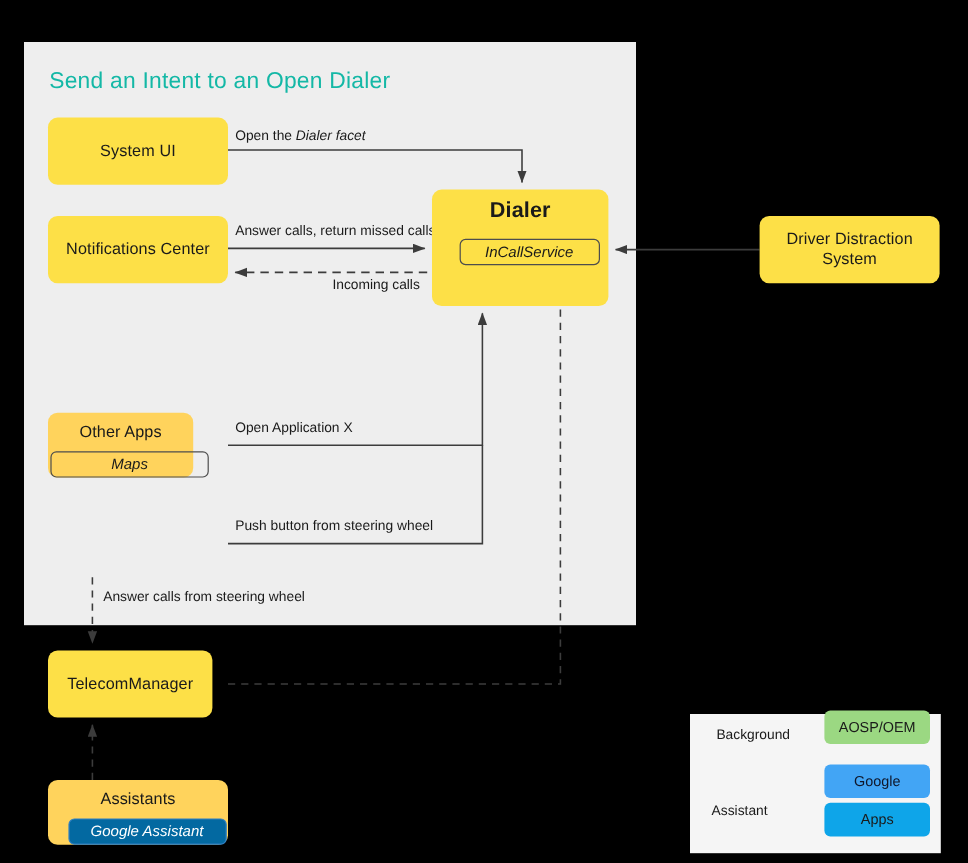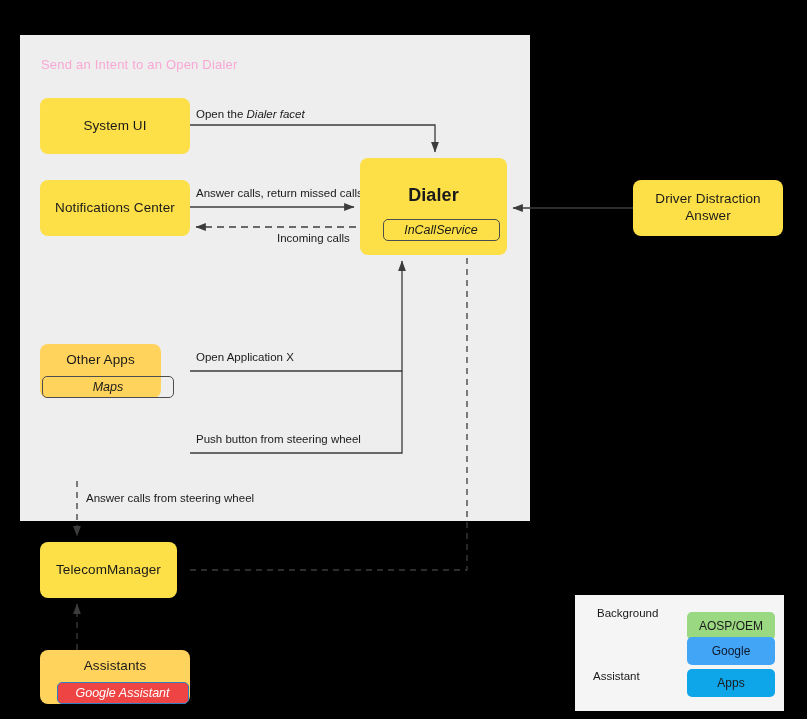--- a/index.html
+++ b/index.html
@@ -53,21 +53,21 @@
     border-radius: 5px;
     font-size: 12.5px;
     font-style: italic;
     color: #1A1A1A;
     text-align: center;
     padding: 3px 0;
     box-sizing: border-box;
     margin-left: 15px;
   }
   .sub-chip.blue {
-    background: #ef4444;
+    background: #0369a1;
     border-color: #2F7FC4;
     color: #FFFFFF;
     text-align: center;
   }
   .edge-label {
     position: absolute;
     font-size: 11.5px;
     color: #1A1A1A;
     white-space: nowrap;
     line-height: 1;
@@ -97,22 +97,22 @@
     align-items: center;
     justify-content: center;
     font-size: 12px;
     color: #1A1A1A;
   }
   .legend-chip.green { background: #9BD882; }
   .legend-chip.blue { background: #42A5F5; color: #0f172a; }
   .legend-chip.yellow { background: #0ea5e9; }
   .panel-title {
     position: absolute;
-    font-size: 13px;
-    color: #f9a8d4;
+    font-size: 19px;
+    color: #14b8a6;
     letter-spacing: .2px;
   }
   .italic { font-style: italic; text-align: right; }
 </style>
 </head>
 <body>
 
 <div id="stage">
 
   <div class="panel" style="left:20px; top:35px; width:510px; height:486px;"></div>
@@ -173,41 +173,41 @@
     <div class="title">Notifications Center</div>
   </div>
 
 
   <div class="node yellow" style="left:40px; top:344px; width:121px; height:54px; justify-content:flex-start; padding-top:8px;">
     <div class="title">Other Apps</div>
     <div class="sub-chip" style="width:132px;">Maps</div>
   </div>
 
 
-  <div class="node green big-title" style="left:360px; top:158px; width:147px; height:97px; justify-content:flex-start; padding-top:26px;">
+  <div class="node green big-title" style="left:360px; top:158px; width:147px; height:97px; justify-content:flex-start; padding-top:6px;">
     <div class="title">Dialer</div>
     <div class="sub-chip" style="width:117px; margin-top:12px;">InCallService</div>
   </div>
 
   <div class="node green" style="left:633px; top:180px; width:150px; height:56px;">
     <div class="title">Driver Distraction</div>
-    <div class="title">Answer</div>
+    <div class="title">System</div>
   </div>
 
   <div class="node green" style="left:40px; top:542px; width:137px; height:56px;">
     <div class="title">TelecomManager</div>
   </div>
 
   <div class="node yellow" style="left:40px; top:650px; width:150px; height:54px; justify-content:flex-start; padding-top:8px;">
     <div class="title">Assistants</div>
     <div class="sub-chip blue" style="width:132px;">Google Assistant</div>
   </div>
 
   <div class="legend" style="left:575px; top:595px; width:209px; height:116px;"></div>
 
   <div class="legend-label" style="left:597px; top:607px;">Background</div>
   <div class="legend-label" style="left:593px; top:670px;">Assistant</div>
 
-  <div class="legend-chip green" style="left:687px; top:612px; width:88px; height:28px;">AOSP/OEM</div>
+  <div class="legend-chip green" style="left:687px; top:592px; width:88px; height:28px;">AOSP/OEM</div>
   <div class="legend-chip blue" style="left:687px; top:637px; width:88px; height:28px;">Google</div>
   <div class="legend-chip yellow" style="left:687px; top:669px; width:88px; height:28px;">Apps</div>
 
 </div>
 
 </body></html>

